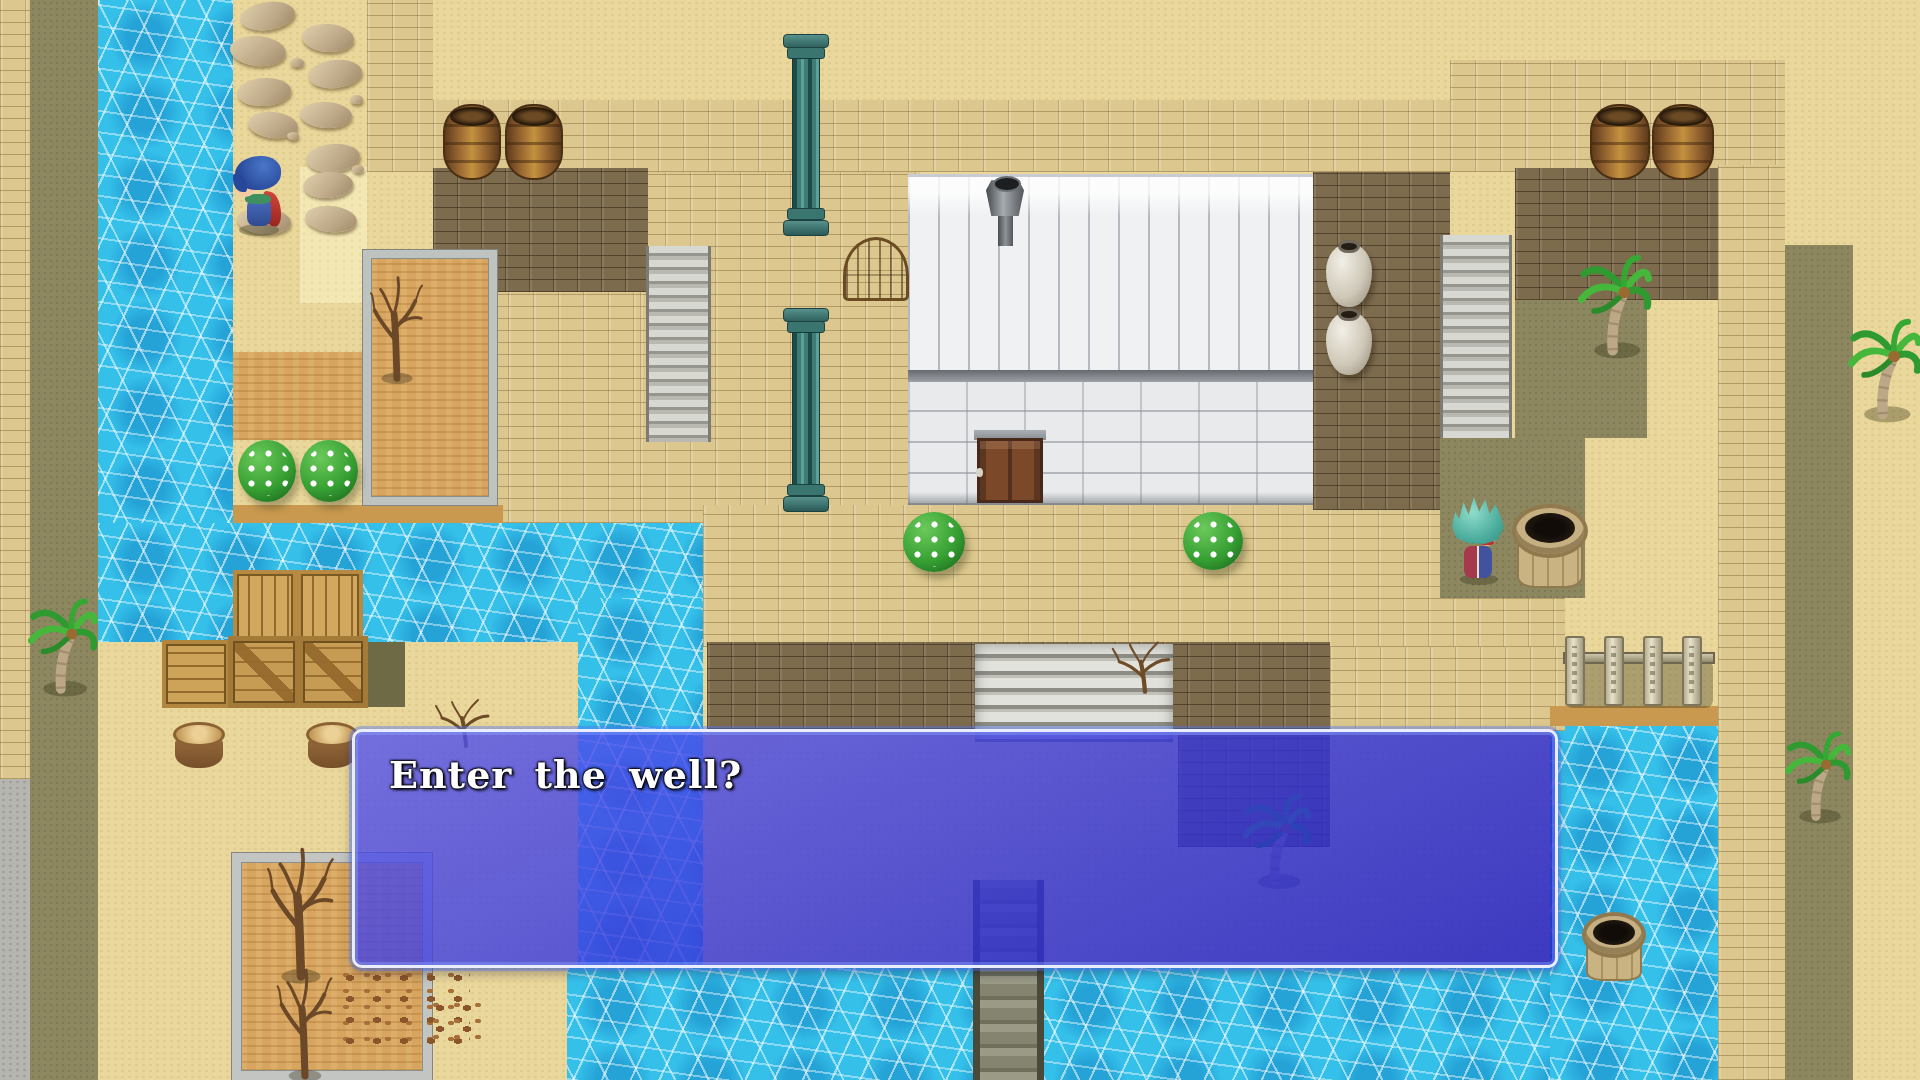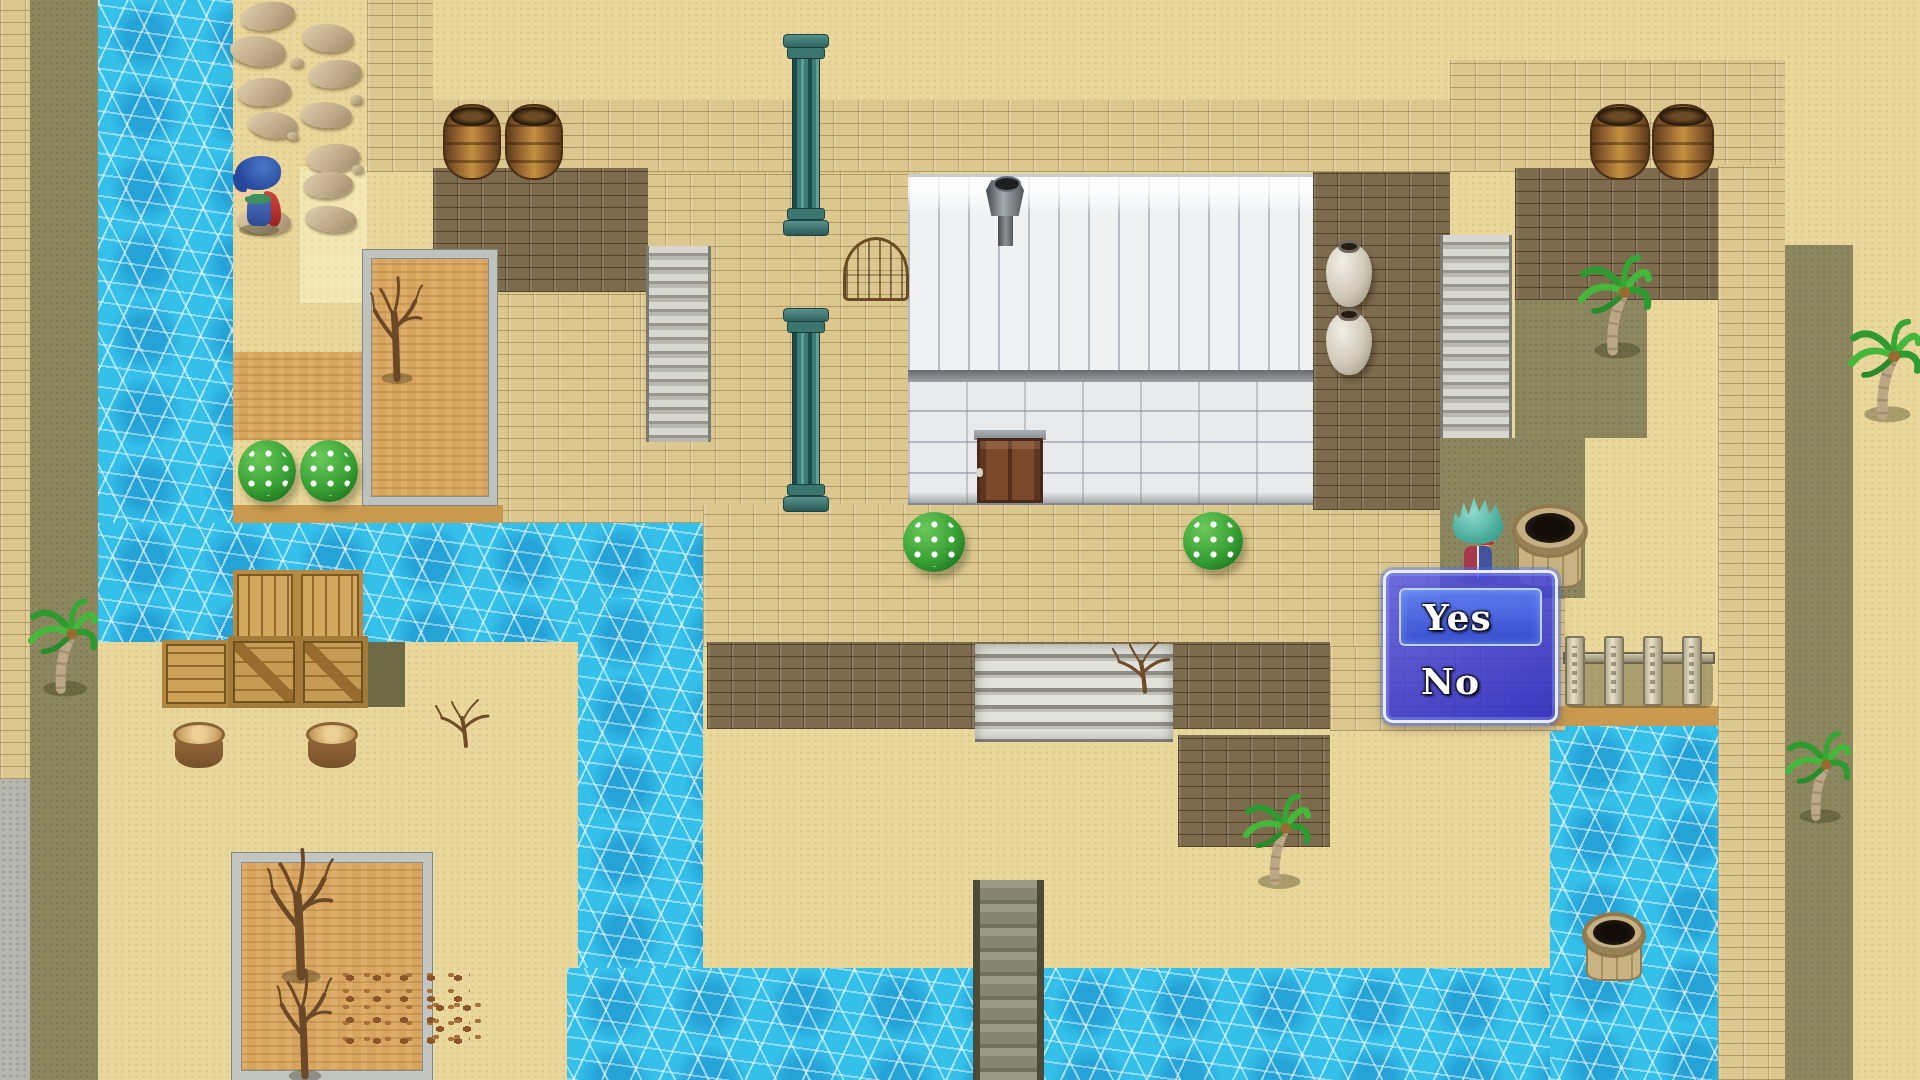--- a/index.html
+++ b/index.html
@@ -362,23 +362,18 @@
     <div class="r shadowE" style="left:8px;top:80px;width:38px;height:11px"></div>
     <div class="r" style="left:12px;top:52px;width:28px;height:32px;background:linear-gradient(90deg,#a53a4c 0 46%, #e8e2d4 46% 54%, #41539e 54%);border-radius:25%"></div>
     <div class="r" style="left:26px;top:34px;width:18px;height:18px;background:#eec094;border-radius:50%"></div>
     <div class="r" style="left:38px;top:40px;width:4px;height:6px;background:#3a2430;border-radius:50%"></div>
     <div class="r" style="left:28px;top:46px;width:14px;height:5px;background:#c03030;border-radius:40%"></div>
     <div class="r" style="left:0;top:0;width:52px;height:52px;
       background:radial-gradient(circle at 40% 35%, #8fdccc, #49ab9b 62%, #2f8a7c);
       clip-path:polygon(0 62%,6% 34%,14% 48%,22% 16%,32% 40%,42% 6%,52% 34%,64% 10%,72% 38%,84% 20%,94% 44%,100% 64%,88% 88%,62% 96%,30% 94%,8% 84%)"></div>
   </div>
 
-
-  <div class="r window" style="left:1383px;top:570px;width:175px;height:153px">
-    <div class="choice-row selected" style="top:15px">
-      <span class="wtext">Yes</span>
-    </div>
-    <div class="choice-row" style="top:79px">
-      <span class="wtext">No</span>
-    </div>
-  </div>
+  <div class="r window" style="left:352px;top:729px;width:1206px;height:239px">
+    <div class="r wtext msg" style="left:34px;top:20px">Enter the well?</div>
+  </div>
+
 
 </div>
 
 </body></html>

